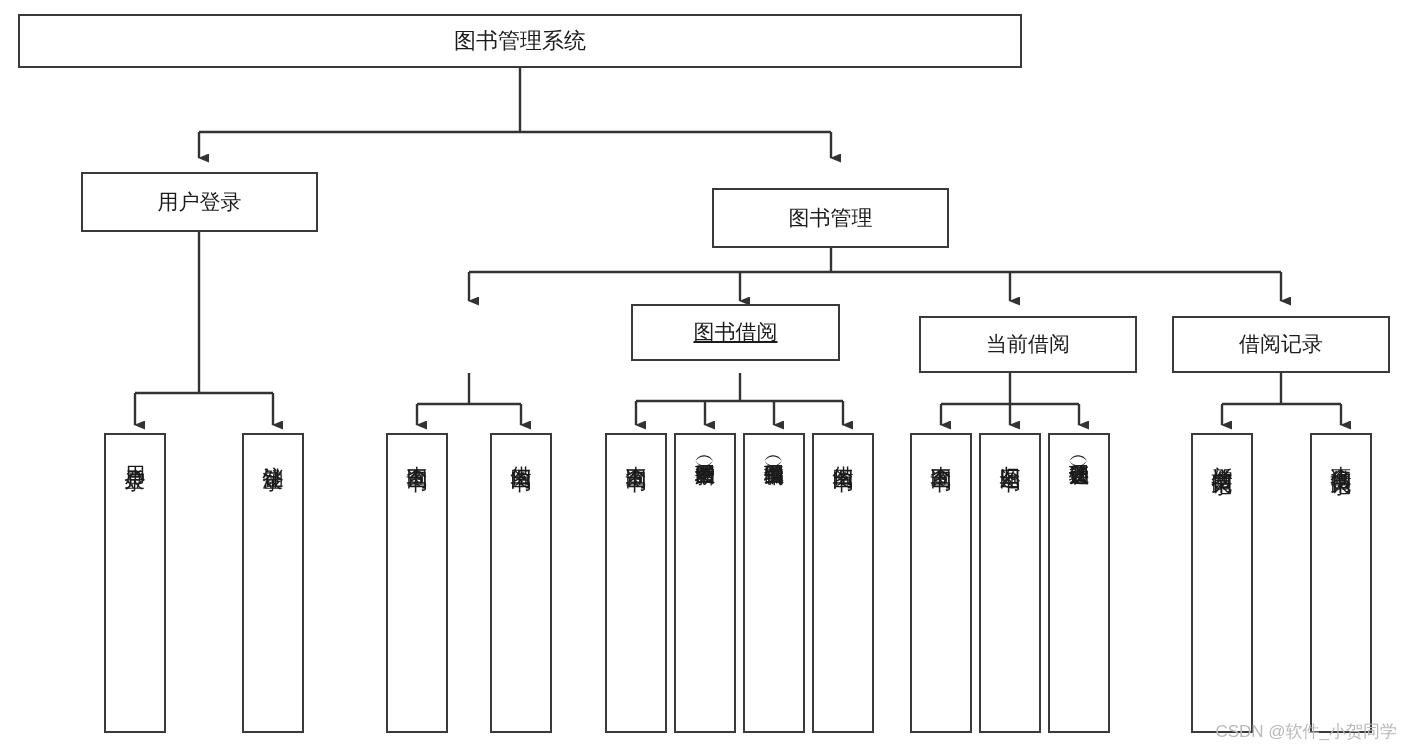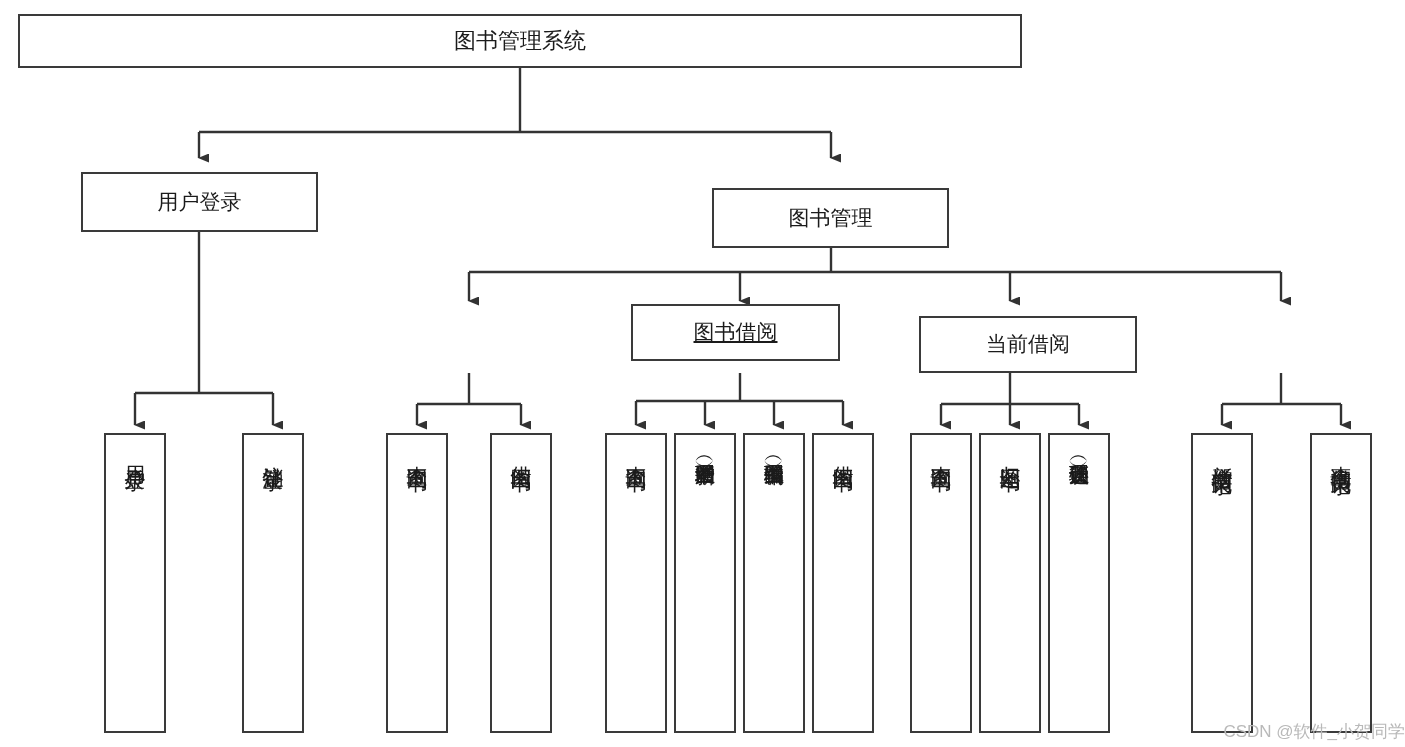--- a/index.html
+++ b/index.html
@@ -62,21 +62,21 @@
     line-height: 1.05;
     letter-spacing: 2px;
     white-space: nowrap;
   }
   .node.vert.tight .lbl {
     font-size: 20px;
     letter-spacing: 0px;
   }
   .watermark {
     position: absolute;
-    right: 0;
+    right: 8px;
     bottom: 4px;
     font-size: 17px;
     color: #b9b9b9;
     white-space: nowrap;
     user-select: none;
   }
 </style>
 </head>
 <body>
 
@@ -142,20 +142,23 @@
   <div class="node horiz" style="left:712px; top:172px; width:237px; height:60px;margin-top:16px;">
     <span class="lbl">图书管理</span>
   </div>
 
   <div class="node horiz" style="left:631px; top:304px; width:209px; height:57px;text-decoration:underline;">
     <span class="lbl">图书借阅</span>
   </div>
   <div class="node horiz" style="left:901px; top:316px; width:218px; height:57px;margin-left:18px;">
     <span class="lbl">当前借阅</span>
   </div>
+  <div class="node horiz" style="left:1172px; top:316px; width:218px; height:57px;">
+    <span class="lbl">借阅记录</span>
+  </div>
 
   <div class="node vert" style="left:104px; top:433px; width:62px; height:300px;">
     <span class="lbl">用户登录</span>
   </div>
   <div class="node vert" style="left:242px; top:433px; width:62px; height:300px;">
     <span class="lbl">注销登录</span>
   </div>
 
   <div class="node vert" style="left:386px; top:433px; width:62px; height:300px;">
     <span class="lbl">查询图书</span>

